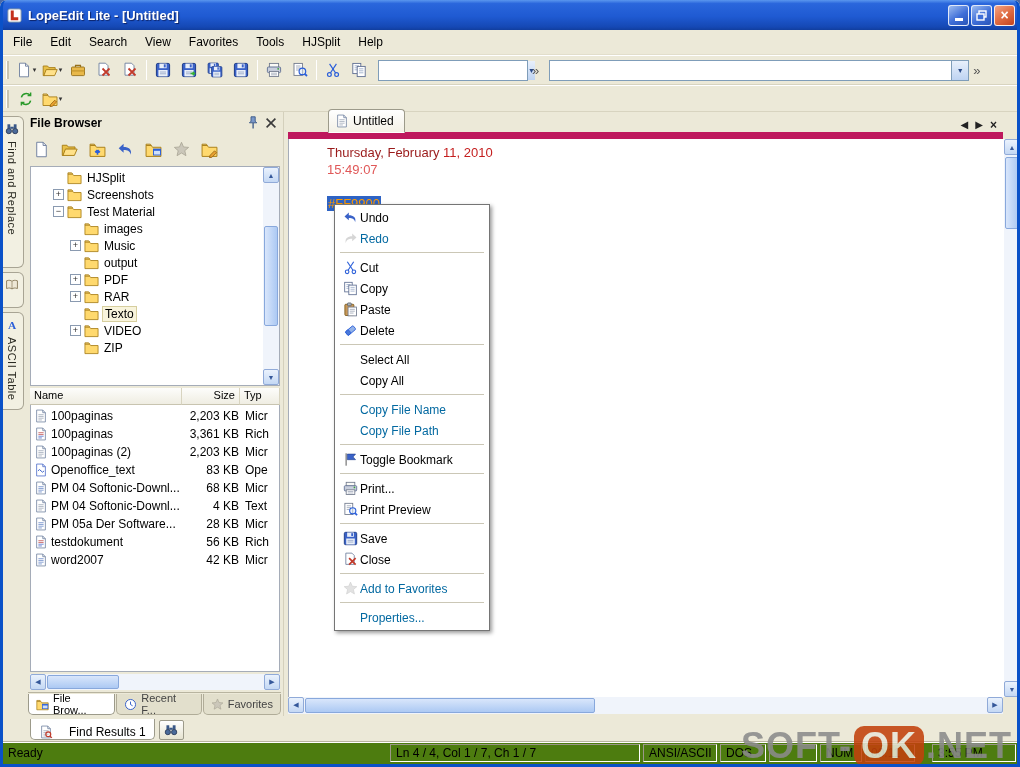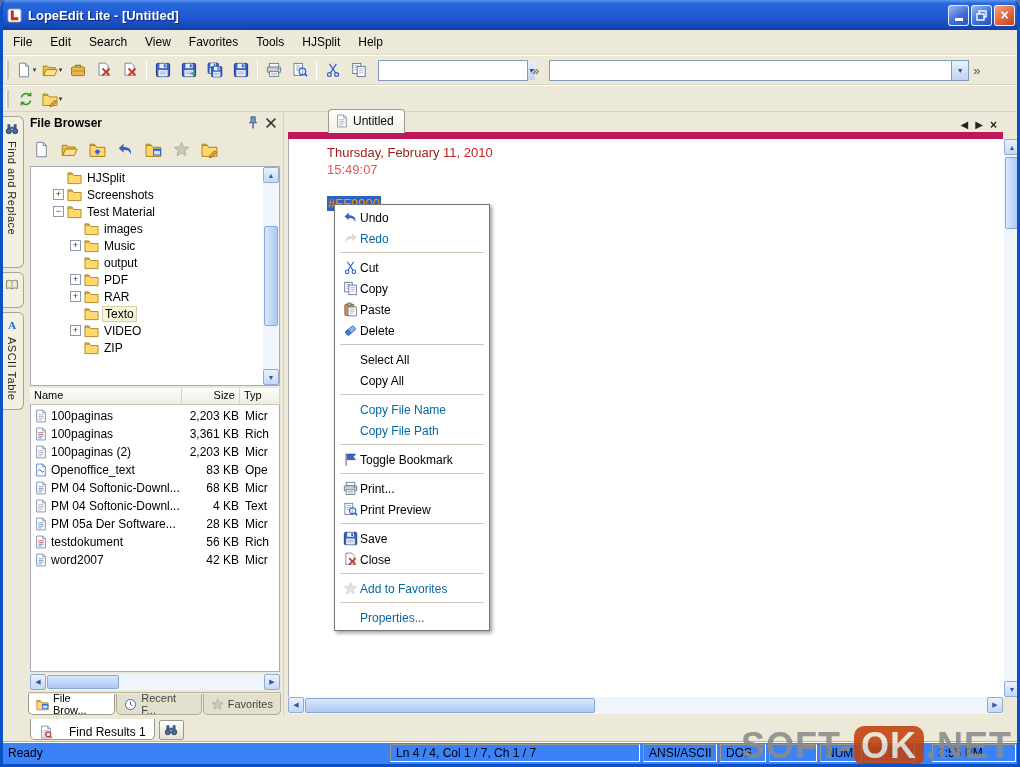--- a/index.html
+++ b/index.html
@@ -98,21 +98,21 @@
 .splitter{position:absolute;left:284px;width:4px;top:0;bottom:0;background:#ECE9D8}
 
 .ctxmenu{position:absolute;left:334px;top:204px;width:156px;background:#FFFFFF;border:1px solid #757575;box-shadow:2px 2px 4px rgba(0,0,0,.4);padding:2px;z-index:55}
 .citem{height:21px;display:flex;align-items:center;gap:0;padding:0 8px 0 3px}
 .cicon{width:20px;height:15px;display:inline-flex;justify-content:center;flex:none}
 .cicon svg{width:15px;height:15px}
 .citem.dis{color:#0369a1}
 .citem.dis .cicon{filter:grayscale(1);opacity:.5}
 .csep{height:1px;background:#CBC7B6;margin:3px 3px 4px 3px}
 
-.statusbar{position:absolute;left:0;right:0;top:741px;height:23px;background:#3b82f6;border-top:1px solid #B8B4A0;box-shadow:inset 0 1px #FFF;display:flex;align-items:center;padding:0 4px}
+.statusbar{position:absolute;left:0;right:0;top:741px;height:23px;background:#4d7c0f;border-top:1px solid #B8B4A0;box-shadow:inset 0 1px #FFF;display:flex;align-items:center;padding:0 4px}
 .ready{margin-left:4px}
 .spacer{flex:1}
 .pane{height:18px;display:flex;align-items:center;padding:0 5px;margin-left:3px;border:1px solid;border-color:#9C9888 #FFF #FFF #9C9888;white-space:nowrap;overflow:hidden}
 
 .watermark{position:absolute;right:8px;bottom:1px;z-index:60;font-size:36px;font-weight:bold;color:#8B8B8B;opacity:.88;letter-spacing:1px;line-height:1.1}
 .wm-badge{display:inline-block;background:#c2410c;color:#E9E6D8;border-radius:10px;padding:0 7px;margin:0 2px}
 </style>
 </head>
 <body>
 

